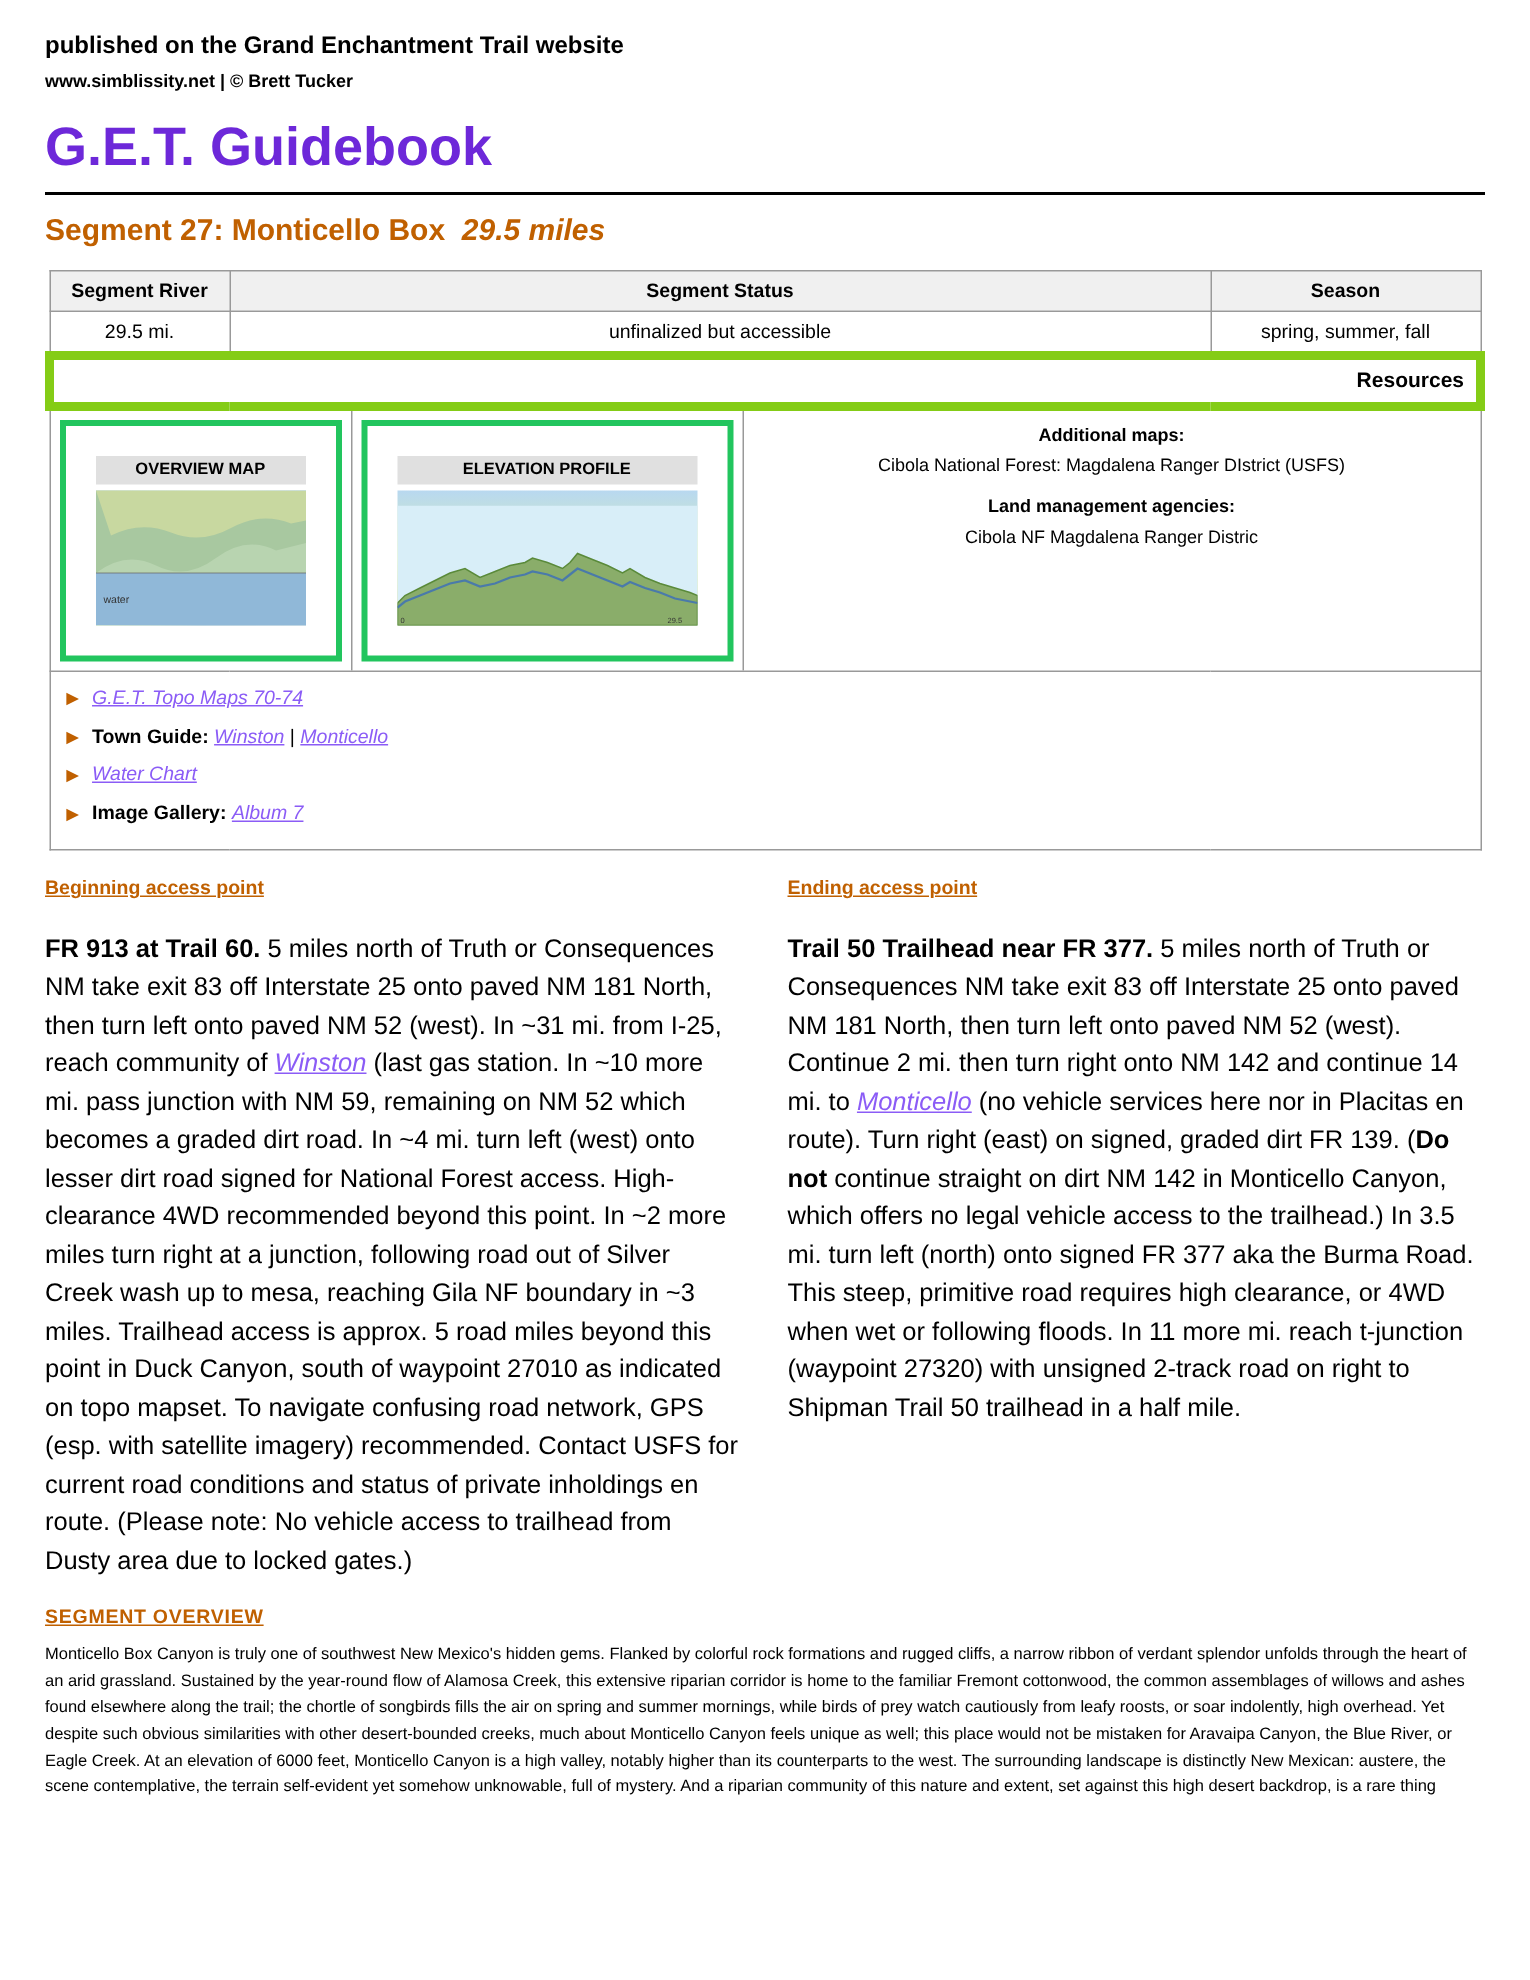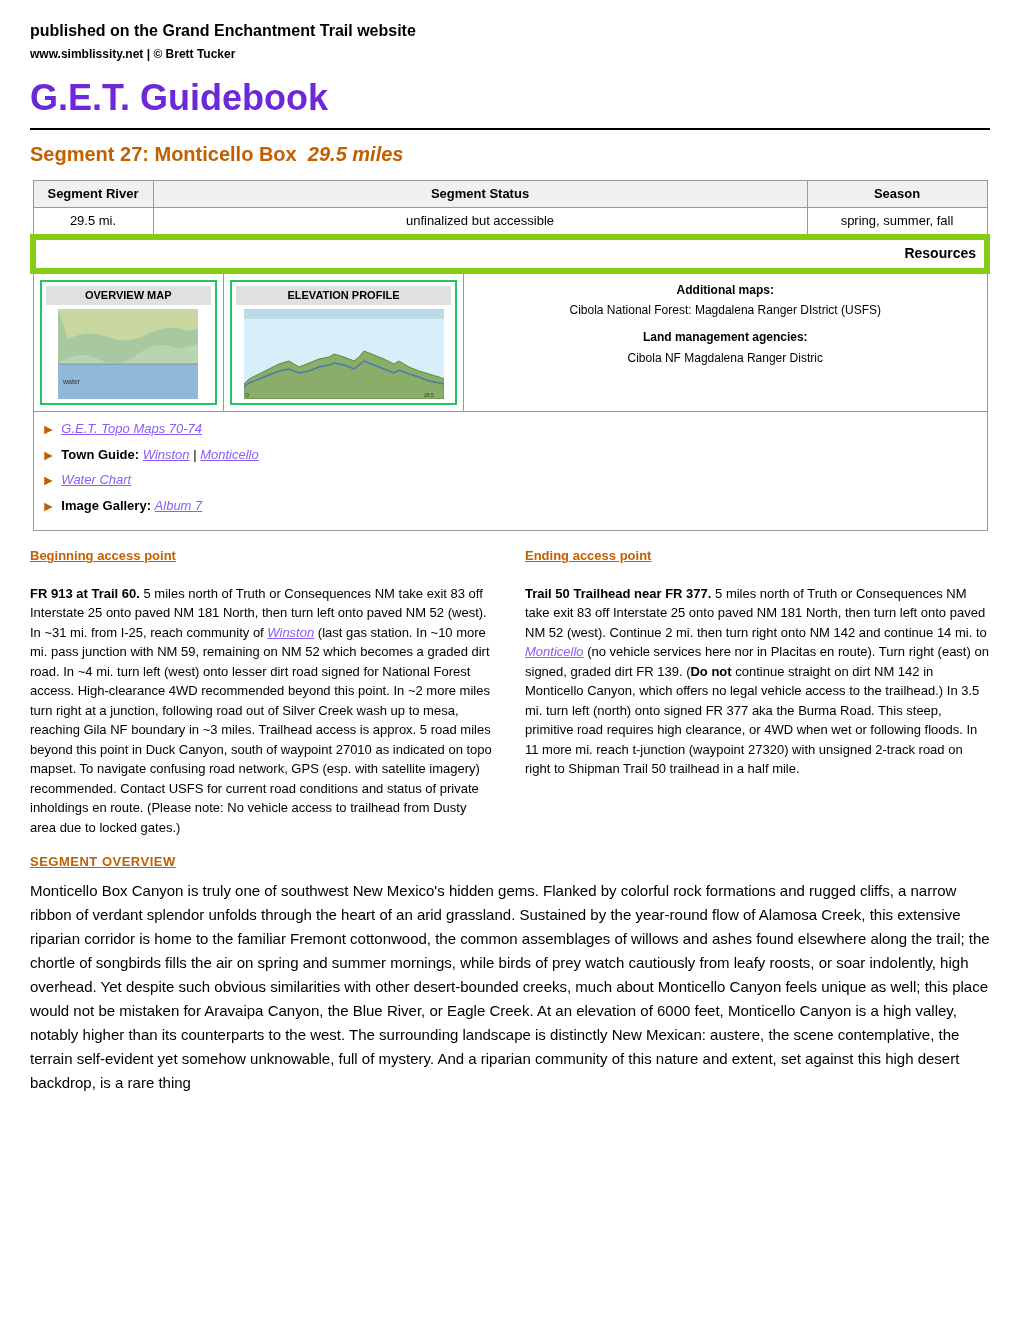--- a/index.html
+++ b/index.html
@@ -67,22 +67,22 @@
       font-size: 14px;
       border: 6px solid #84cc16;
       padding: 4px 8px;
     }
     .maps-row td {
       border: 1px solid #999;
       padding: 8px;
       vertical-align: top;
     }
     .map-box {
-      border: 2px solid #22c55e;
-      padding: 4px;
+      border: 4px solid #22c55e;
+      padding: 20px;
       text-align: center;
       flex: 1;
     }
     .map-box-label {
       font-size: 11px;
       font-weight: bold;
       background: #e0e0e0;
       padding: 2px 4px;
       margin-bottom: 4px;
       display: block;
@@ -156,39 +156,39 @@
     }
     .access-title {
       color: #c06000;
       font-weight: bold;
       text-decoration: underline;
       font-size: 13px;
       margin-bottom: 18px;
       display: block;
     }
     .access-body {
-      font-size: 13px;
+      font-size: 17px;
       line-height: 1.5;
     }
     .access-body strong {
       font-weight: bold;
     }
 
     
     .segment-overview-title {
       color: #c06000;
       font-weight: bold;
       font-size: 13px;
       letter-spacing: 0.5px;
       text-decoration: underline;
       margin-bottom: 8px;
       display: block;
     }
     .overview-body {
-      font-size: 15px;
+      font-size: 11px;
       line-height: 1.6;
     }
 
     
     .elev-svg {
       width: 200px;
       height: 80px;
     }
   </style>
 </head>

